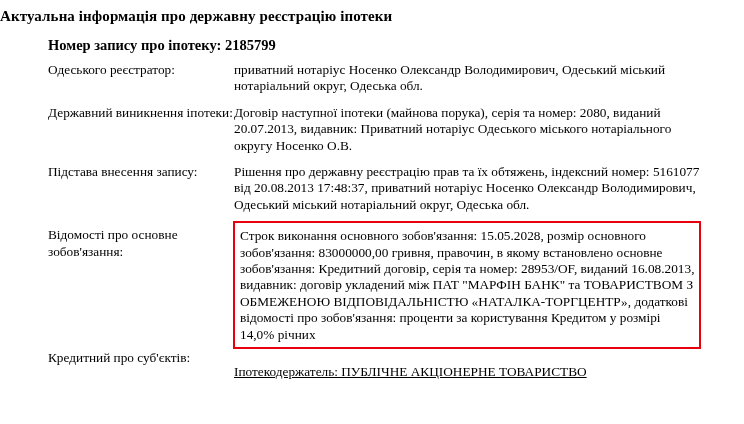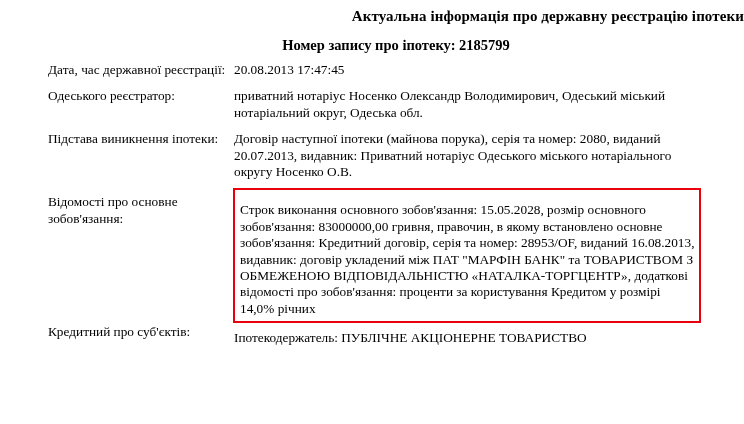--- a/index.html
+++ b/index.html
@@ -14,31 +14,30 @@
     color: #000000;
     overflow: hidden;
   }
   .page {
     position: relative;
     width: 744px;
     height: 424px;
     padding: 0;
   }
   .doc-title {
-    text-align: right;
+    text-align: left;
     font-weight: bold;
     font-size: 15px;
     margin: 8px 0 0 0;
     letter-spacing: 0.1px;
   }
   .record-no {
     font-weight: bold;
     font-size: 14.5px;
     margin: 12px 0 6px 48px;
-    text-align: center;
   }
   table.info {
     border-collapse: collapse;
     margin-left: 48px;
     width: 652px;
     table-layout: fixed;
   }
   table.info td {
     vertical-align: top;
     font-size: 13.3px;
@@ -48,55 +47,56 @@
   td.label {
     width: 186px;
     padding-right: 8px;
   }
   td.value {
     width: 466px;
     padding-left: 2px;
   }
   tr.highlight td.value {
     border: 2px solid #e8000d;
-    padding: 12px 4px 4px 5px;
+    padding: 5px 4px 4px 5px;
   }
   tr.highlight td.label {
     padding-top: 5px;
     margin-left: 12px;
   }
   tr.last td {
     padding-bottom: 0;
   }
   tr.last td.value {
-    padding-top: 7px;
+    padding-top: 15px;
+    text-decoration: underline;
   }
 </style>
 </head>
 <body>
 
 <div class="page">
 
   <div class="doc-title">Актуальна інформація про державну реєстрацію іпотеки</div>
 
   <div class="record-no">Номер запису про іпотеку: 2185799</div>
 
   <table class="info">
     <tbody>
       <tr>
-        <td class="label">Дата, час державної реєстрації:</td>
-        <td class="value">20.08.2013 17:47:45</td>
-      </tr>
-      <tr>
         <td class="label">Одеського реєстратор:</td>
         <td class="value">приватний нотаріус Носенко Олександр Володимирович, Одеський міський нотаріальний округ, Одеська обл.</td>
       </tr>
       <tr>
-        <td class="label">Підстава виникнення іпотеки:</td>
+        <td class="label">Державний виникнення іпотеки:</td>
         <td class="value">Договір наступної іпотеки (майнова порука), серія та номер: 2080, виданий 20.07.2013, видавник: Приватний нотаріус Одеського міського нотаріального округу Носенко О.В.</td>
+      </tr>
+      <tr>
+        <td class="label">Підстава внесення запису:</td>
+        <td class="value">Рішення про державну реєстрацію прав та їх обтяжень, індексний номер: 5161077 від 20.08.2013 17:48:37, приватний нотаріус Носенко Олександр Володимирович, Одеський міський нотаріальний округ, Одеська обл.</td>
       </tr>
       <tr class="highlight">
         <td class="label">Відомості про основне зобов'язання:</td>
         <td class="value">Строк виконання основного зобов'язання: 15.05.2028, розмір основного зобов'язання: 83000000,00 гривня, правочин, в якому встановлено основне зобов'язання: Кредитний договір, серія та номер: 28953/OF, виданий 16.08.2013, видавник: договір укладений між ПАТ "МАРФІН БАНК" та ТОВАРИСТВОМ З ОБМЕЖЕНОЮ ВІДПОВІДАЛЬНІСТЮ «НАТАЛКА-ТОРГЦЕНТР», додаткові відомості про зобов'язання: проценти за користування Кредитом у розмірі 14,0% річних</td>
       </tr>
       <tr class="last">
         <td class="label">Кредитний про суб'єктів:</td>
         <td class="value">Іпотекодержатель: ПУБЛІЧНЕ АКЦІОНЕРНЕ ТОВАРИСТВО</td>
       </tr>
     </tbody>

